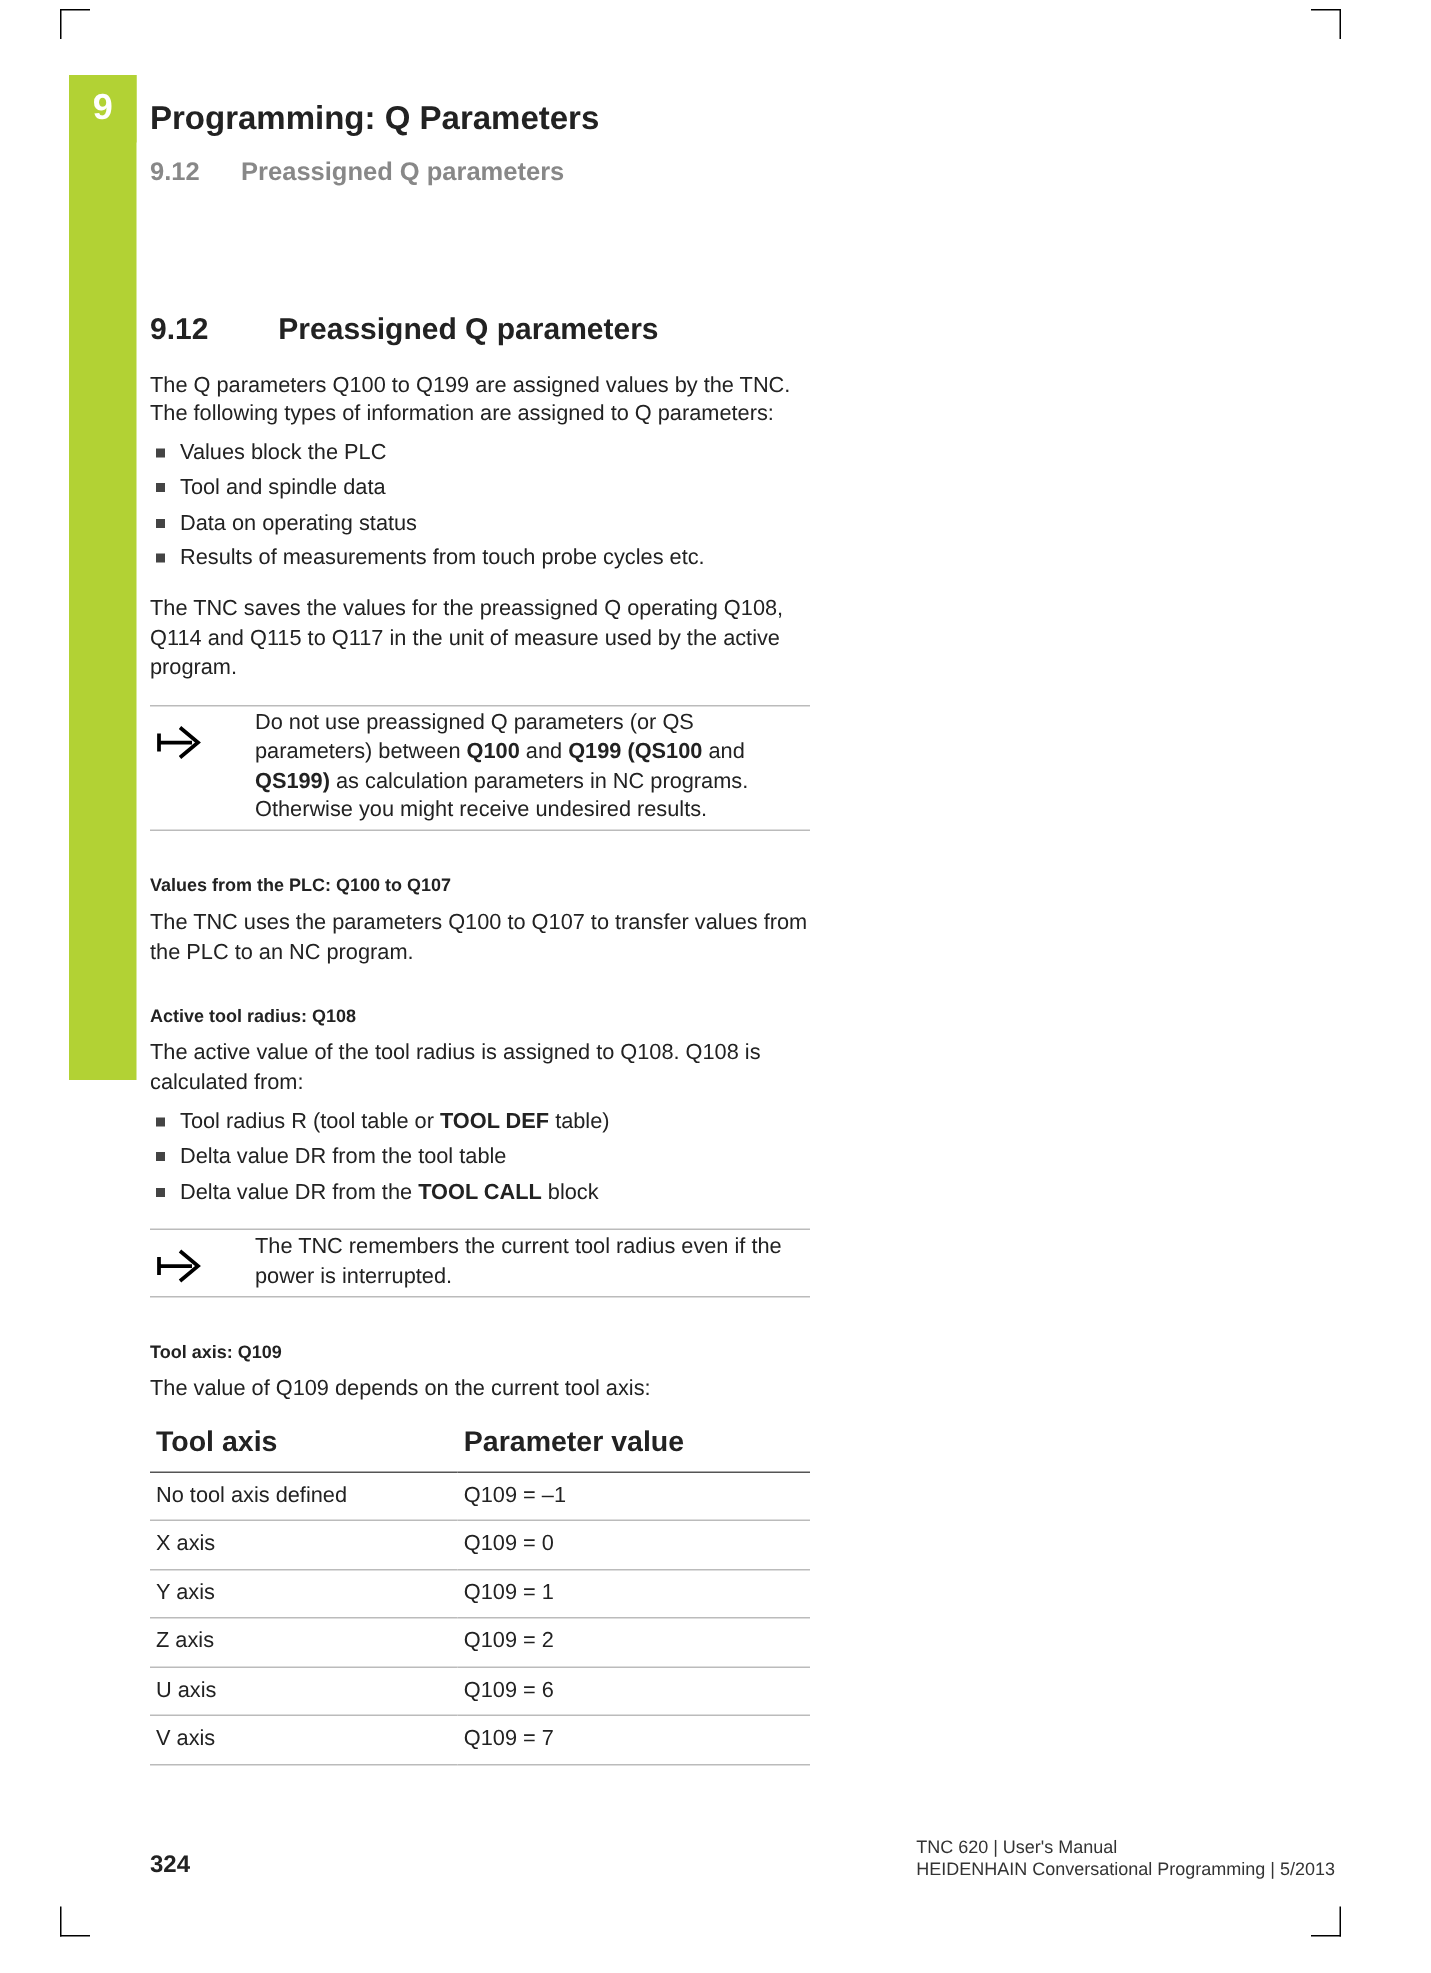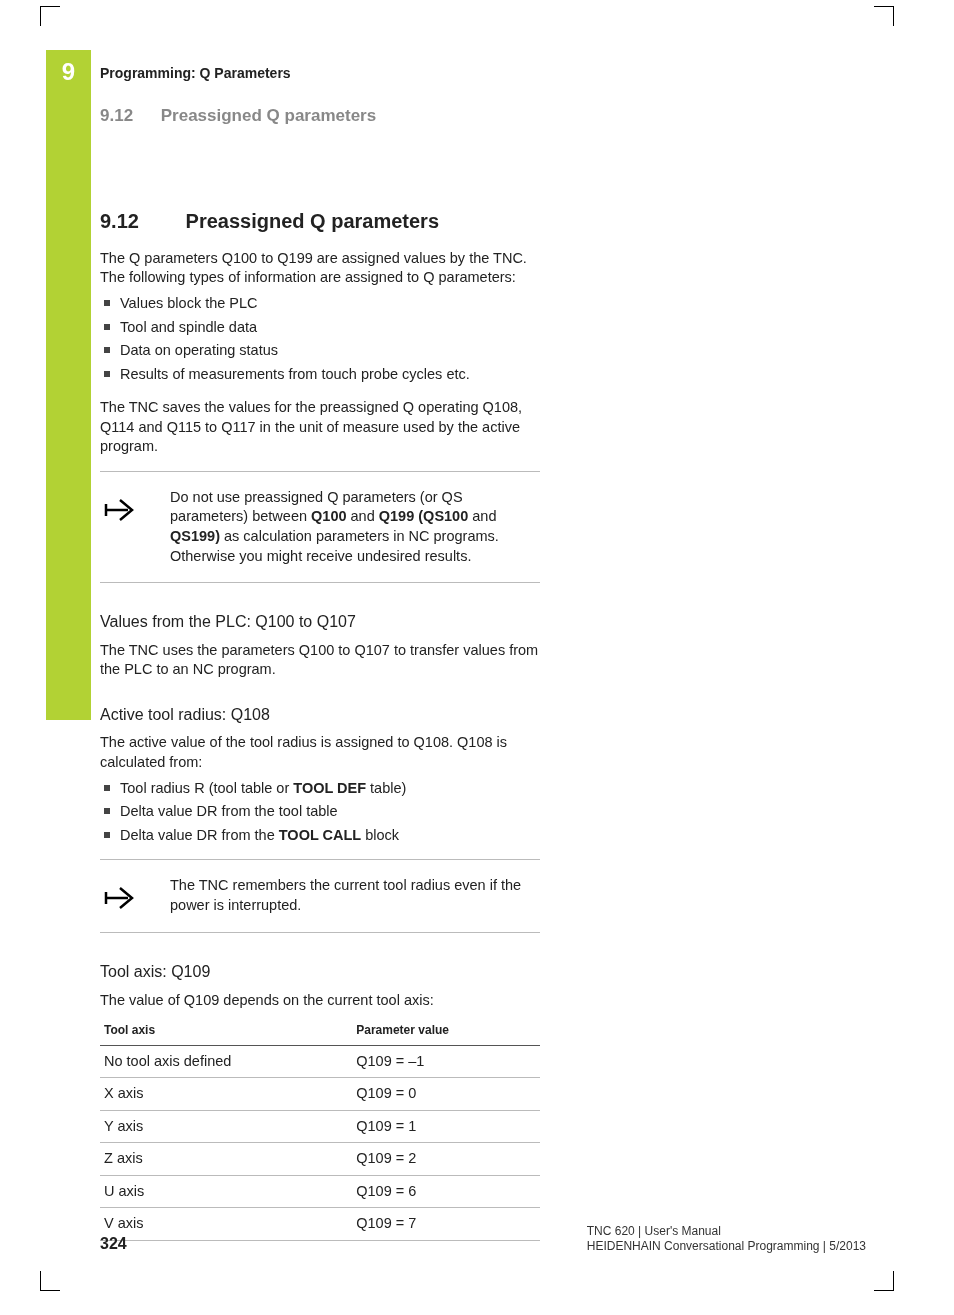--- a/index.html
+++ b/index.html
@@ -38,22 +38,22 @@
     display:flex; align-items:center; justify-content:center;
   }
   .content {
     position: absolute;
     left: 100px;
     top: 64px;
     width: 780px;
   }
   .running-head {
     font-weight: bold;
-    font-size: 14px;
-    margin-bottom: 22px;
+    font-size: 22px;
+    margin-bottom: 10px;
   }
   .running-sub {
     color: #888;
     font-weight: bold;
     font-size: 17px;
     margin-bottom: 80px;
   }
   .running-sub .secnum { display:inline-block; width:56px; }
   h2.section {
     font-size: 20px;
@@ -65,54 +65,54 @@
   p { margin-bottom: 6px; }
   ul.sq { list-style:none; padding:0; margin: 6px 0 14px 0;}
   ul.sq li { position:relative; padding-left:20px; margin-bottom:4px;}
   ul.sq li::before {
     content:""; position:absolute; left:4px; top:6px;
     width:6px; height:6px; background:#444;
   }
   .notebox {
     border-top:1px solid #bbb;
     border-bottom:1px solid #bbb;
-    padding: 16px 0;
+    padding: 2px 0;
     margin: 14px 0 28px 0;
     display:flex;
     gap: 18px;
     width: 440px;
   }
   .notebox .arrow { width:52px; flex:0 0 52px; display:flex; align-items:flex-start; padding-top:4px;}
   .notebox .ntext { flex:1; }
   h3.sub {
-    font-size: 16px;
-    font-weight: normal;
+    font-size: 12px;
+    font-weight: bold;
     margin: 24px 0 8px 0;
   }
   table.param {
     border-collapse: collapse;
     width: 440px;
     margin-top: 6px;
   }
   table.param th {
     text-align:left;
     font-weight:bold;
     border-bottom:1.5px solid #555;
     padding:6px 4px;
-    font-size:12px;
+    font-size:19px;
   }
   table.param td {
     border-bottom:1px solid #bbb;
     padding:6px 4px;
   }
   .footer {
     position:absolute;
     bottom:60px;
     left:100px;
-    right:88px;
+    right:64px;
     display:flex;
     justify-content:space-between;
     align-items:flex-end;
   }
   .pagenum { font-weight:bold; font-size:16px; }
   .footright { text-align:left; font-size:12px; color:#333; line-height:1.3;}
   .bold { font-weight:bold; }
 </style>
 </head>
 <body>

